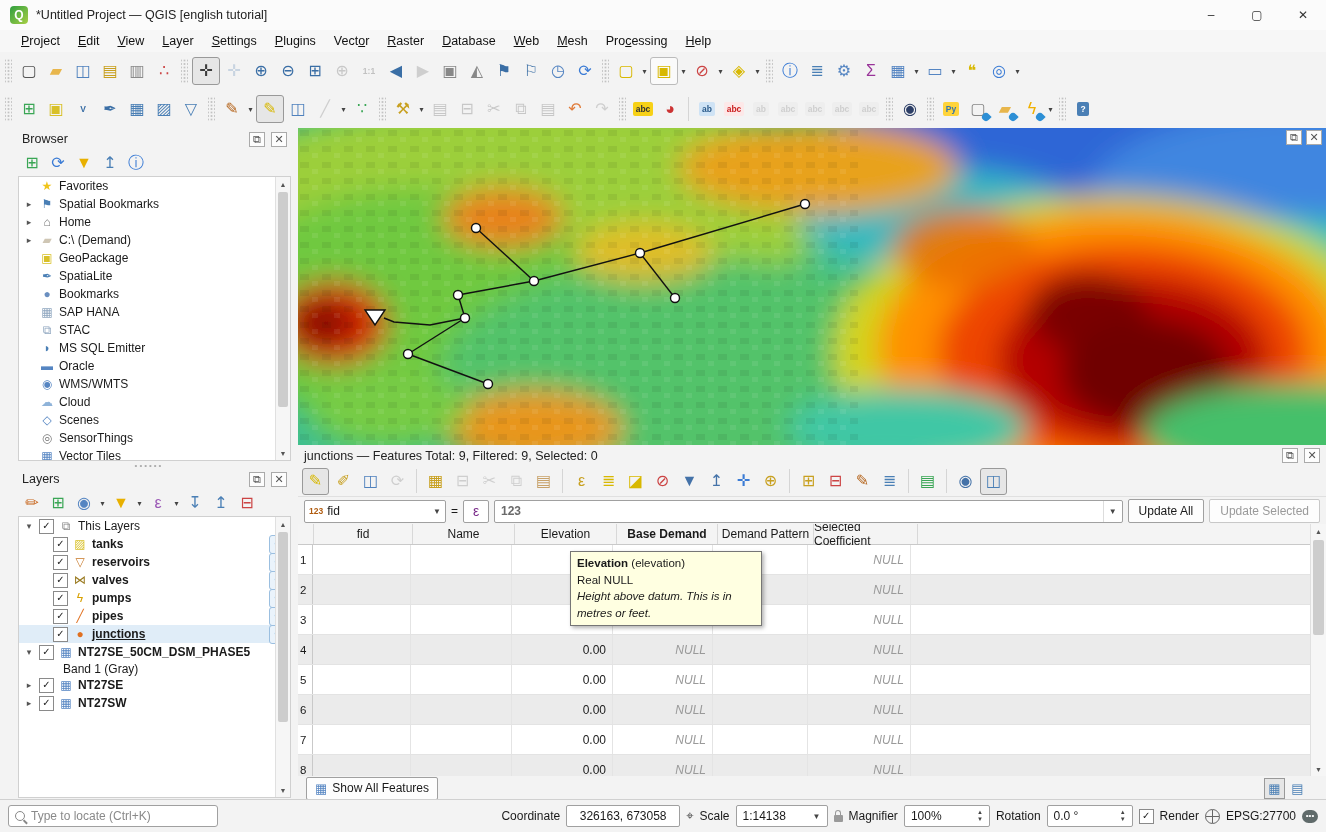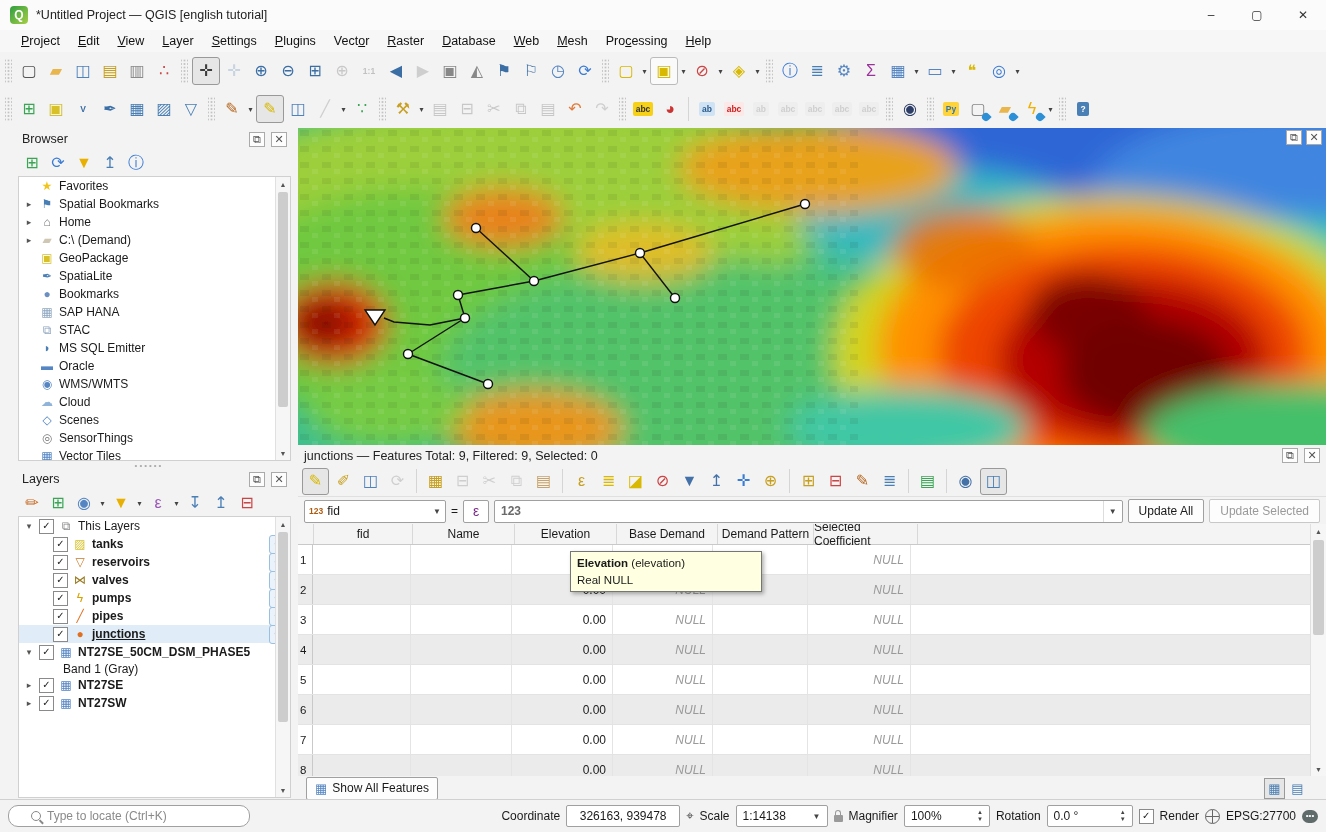--- a/index.html
+++ b/index.html
@@ -94,21 +94,21 @@
   .tooltip .it{font-style:italic;}
   .attrfoot{position:absolute;left:0;bottom:0;right:0;height:24px;display:flex;align-items:center;padding-left:8px;}
   .showall{height:21px;border:1px solid #a0a0a0;border-radius:2px;background:#fdfdfd;display:flex;align-items:center;gap:5px;padding:0 8px;}
   .viewtogg{margin-left:auto;margin-right:18px;display:flex;gap:2px;}
   .vtbtn{width:19px;height:19px;border:1px solid transparent;display:flex;align-items:center;justify-content:center;color:#4a7fb5;font-size:13px;}
   .vtbtn.act{border-color:#999;background:#e6e6e6;}
   .attrscroll{position:absolute;right:0;top:79px;width:15px;bottom:24px;background:#f6f6f6;border-left:1px solid #e0e0e0;}
   
   .statusbar{position:absolute;left:0;bottom:0;right:0;height:32px;background:#f3f3f3;border-top:1px solid #d0d0d0;
              display:flex;align-items:center;padding:0 8px;gap:6px;}
-  .locator{width:196px;height:20px;border:1px solid #a0a0a0;border-radius:10px;background:#fff;display:flex;align-items:center;gap:6px;padding:0 22px;color:#8a8a8a;}
+  .locator{width:196px;height:20px;border:1px solid #a0a0a0;border-radius:3px;background:#fff;display:flex;align-items:center;gap:6px;padding:0 6px;color:#8a8a8a;}
   .mag{width:8px;height:8px;border:1.5px solid #888;border-radius:50%;position:relative;flex:none;}
   .mag::after{content:'';position:absolute;width:5px;height:1.5px;background:#888;transform:rotate(45deg);right:-4px;bottom:-2px;}
   .scluster{margin-left:auto;display:flex;align-items:center;gap:6px;}
   .sbox{height:20px;border:1px solid #a0a0a0;border-radius:2px;background:#fff;display:flex;align-items:center;padding:0 6px;}
   .scombo .arr,.sspin .arrs{margin-left:6px;color:#444;}
   .sspin .arrs{display:flex;flex-direction:column;font-size:6px;line-height:1.1;}
   .lock{width:9px;height:7px;background:#9a9a9a;border-radius:1px;position:relative;margin-top:4px;flex:none;}
   .lock::before{content:'';position:absolute;top:-5px;left:1px;width:4px;height:5px;border:1.5px solid #9a9a9a;border-bottom:none;border-radius:3px 3px 0 0;}
   .globe{width:13px;height:13px;border:1.3px solid #666;border-radius:50%;position:relative;flex:none;}
   .globe::before{content:'';position:absolute;left:0;right:0;top:50%;height:1px;background:#666;}
@@ -784,21 +784,21 @@
       </div>
       <div class="ubtn">Update All</div>
       <div class="ubtn dis">Update Selected</div>
     </div>
     <div class="tablewrap">
       <div class="thead" id="thead">
           <div class="corner"></div>
           <div class="th" style="width: 98px;">fid</div>
           <div class="th" style="width: 101px;">Name</div>
           <div class="th" style="width: 101px;">Elevation</div>
-          <div class="th" style="width: 100px;">Base Demand</div>
+          <div class="th" style="width: 100px; font-weight: bold;">Base Demand</div>
           <div class="th" style="width: 95px;">Demand Pattern</div>
           <div class="th" style="width: 103px;">Selected Coefficient</div>
           <div class="th fill" style="border: none;"></div>
         </div>
       <div id="tbody">
           <div class="trw">
             <div class="td num" style="width: 15px;">1</div>
             <div class="td" style="width: 98px;"></div>
             <div class="td" style="width: 101px;"></div>
             <div class="td r" style="width: 101px;">0.00</div>
@@ -880,41 +880,42 @@
         </div>
     </div>
     <div class="attrscroll">
       <div class="sarr up">▲</div>
       <div class="sthumb" style="top:16px;height:95px;"></div>
       <div class="sarr dn">▼</div>
     </div>
     <div class="tooltip">
       <div><b>Elevation</b><span> (elevation)</span></div>
       <div>Real NULL</div>
+      <div class="it">Height above datum. This is in metres or feet.</div>
     </div>
     <div class="attrfoot">
       <div class="showall">
         <span style="color:#5585c2;font-size:13px;">▦</span>
         <span>Show All Features</span>
       </div>
       <div class="viewtogg">
         <span class="vtbtn act">▦</span>
         <span class="vtbtn">▤</span>
       </div>
     </div>
   </div>
 
   <div class="statusbar">
     <div class="locator">
       <span class="mag"></span>
       <span>Type to locate (Ctrl+K)</span>
     </div>
     <div class="scluster">
       <span>Coordinate</span>
-      <div class="sbox" style="width:100px;justify-content:center;">326163, 939478</div>
+      <div class="sbox" style="width:100px;justify-content:center;">326163, 673058</div>
       <span style="color:#555;font-size:13px;">⌖</span>
       <span>Scale</span>
       <div class="sbox scombo" style="width:78px;">
         <span>1:14138</span>
           <span class="arr" style="margin-left:auto;font-size:8px;">▼</span>
       </div>
       <span class="lock"></span>
       <span>Magnifier</span>
       <div class="sbox sspin" style="width:72px;">
         <span>100%</span>

